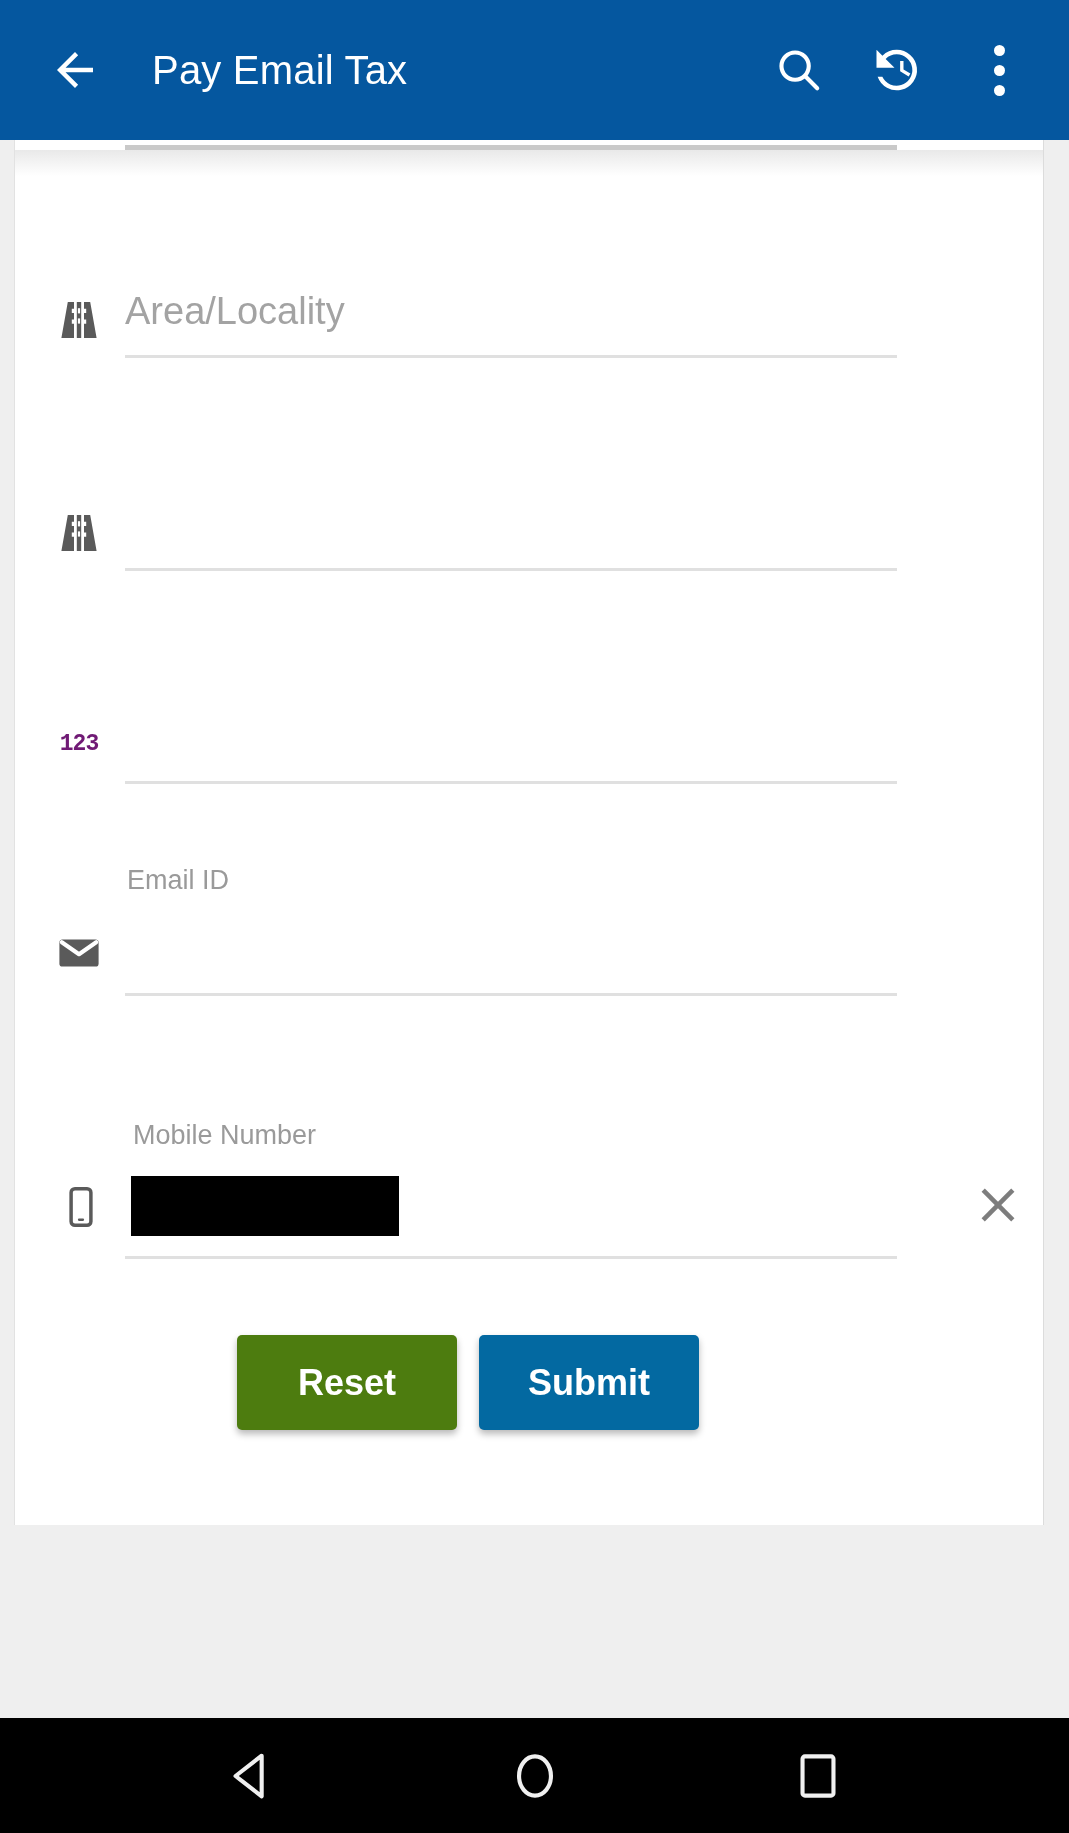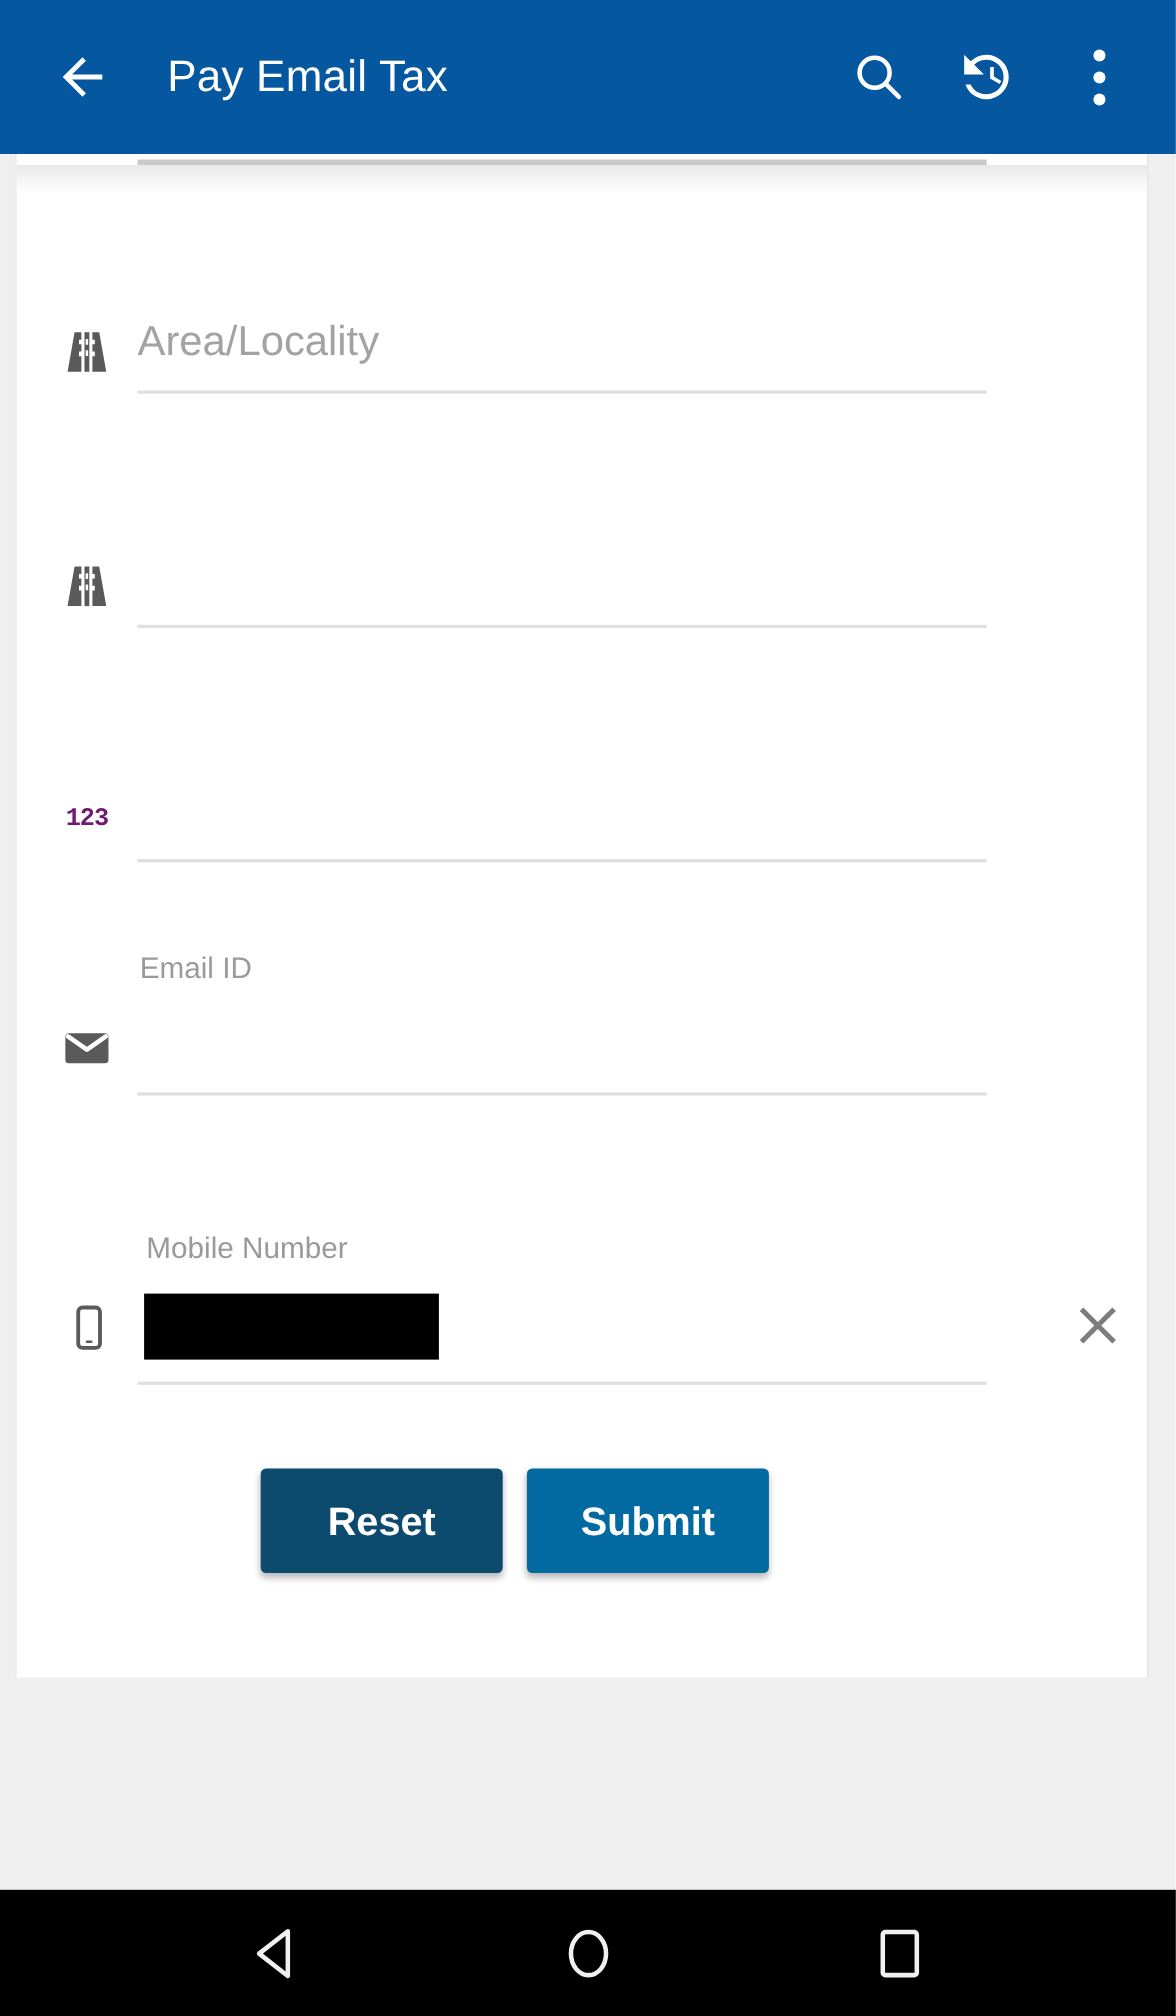--- a/index.html
+++ b/index.html
@@ -173,21 +173,21 @@
     border: none;
     border-radius: 5px;
     color: #ffffff;
     font-family: "Liberation Sans", sans-serif;
     font-size: 36px;
     font-weight: 700;
     cursor: pointer;
     box-shadow: 0 4px 7px rgba(0,0,0,0.28);
     padding: 0;
   }
-  .btn-reset { background: #0c4a6e; }
+  .btn-reset { background: #4d7c0f; }
   .btn-submit { background: #0369a1; }
 
   
   .navbar {
     position: absolute;
     bottom: 0; left: 0;
     width: 1069px;
     height: 115px;
     background: #000000;
     display: flex;

